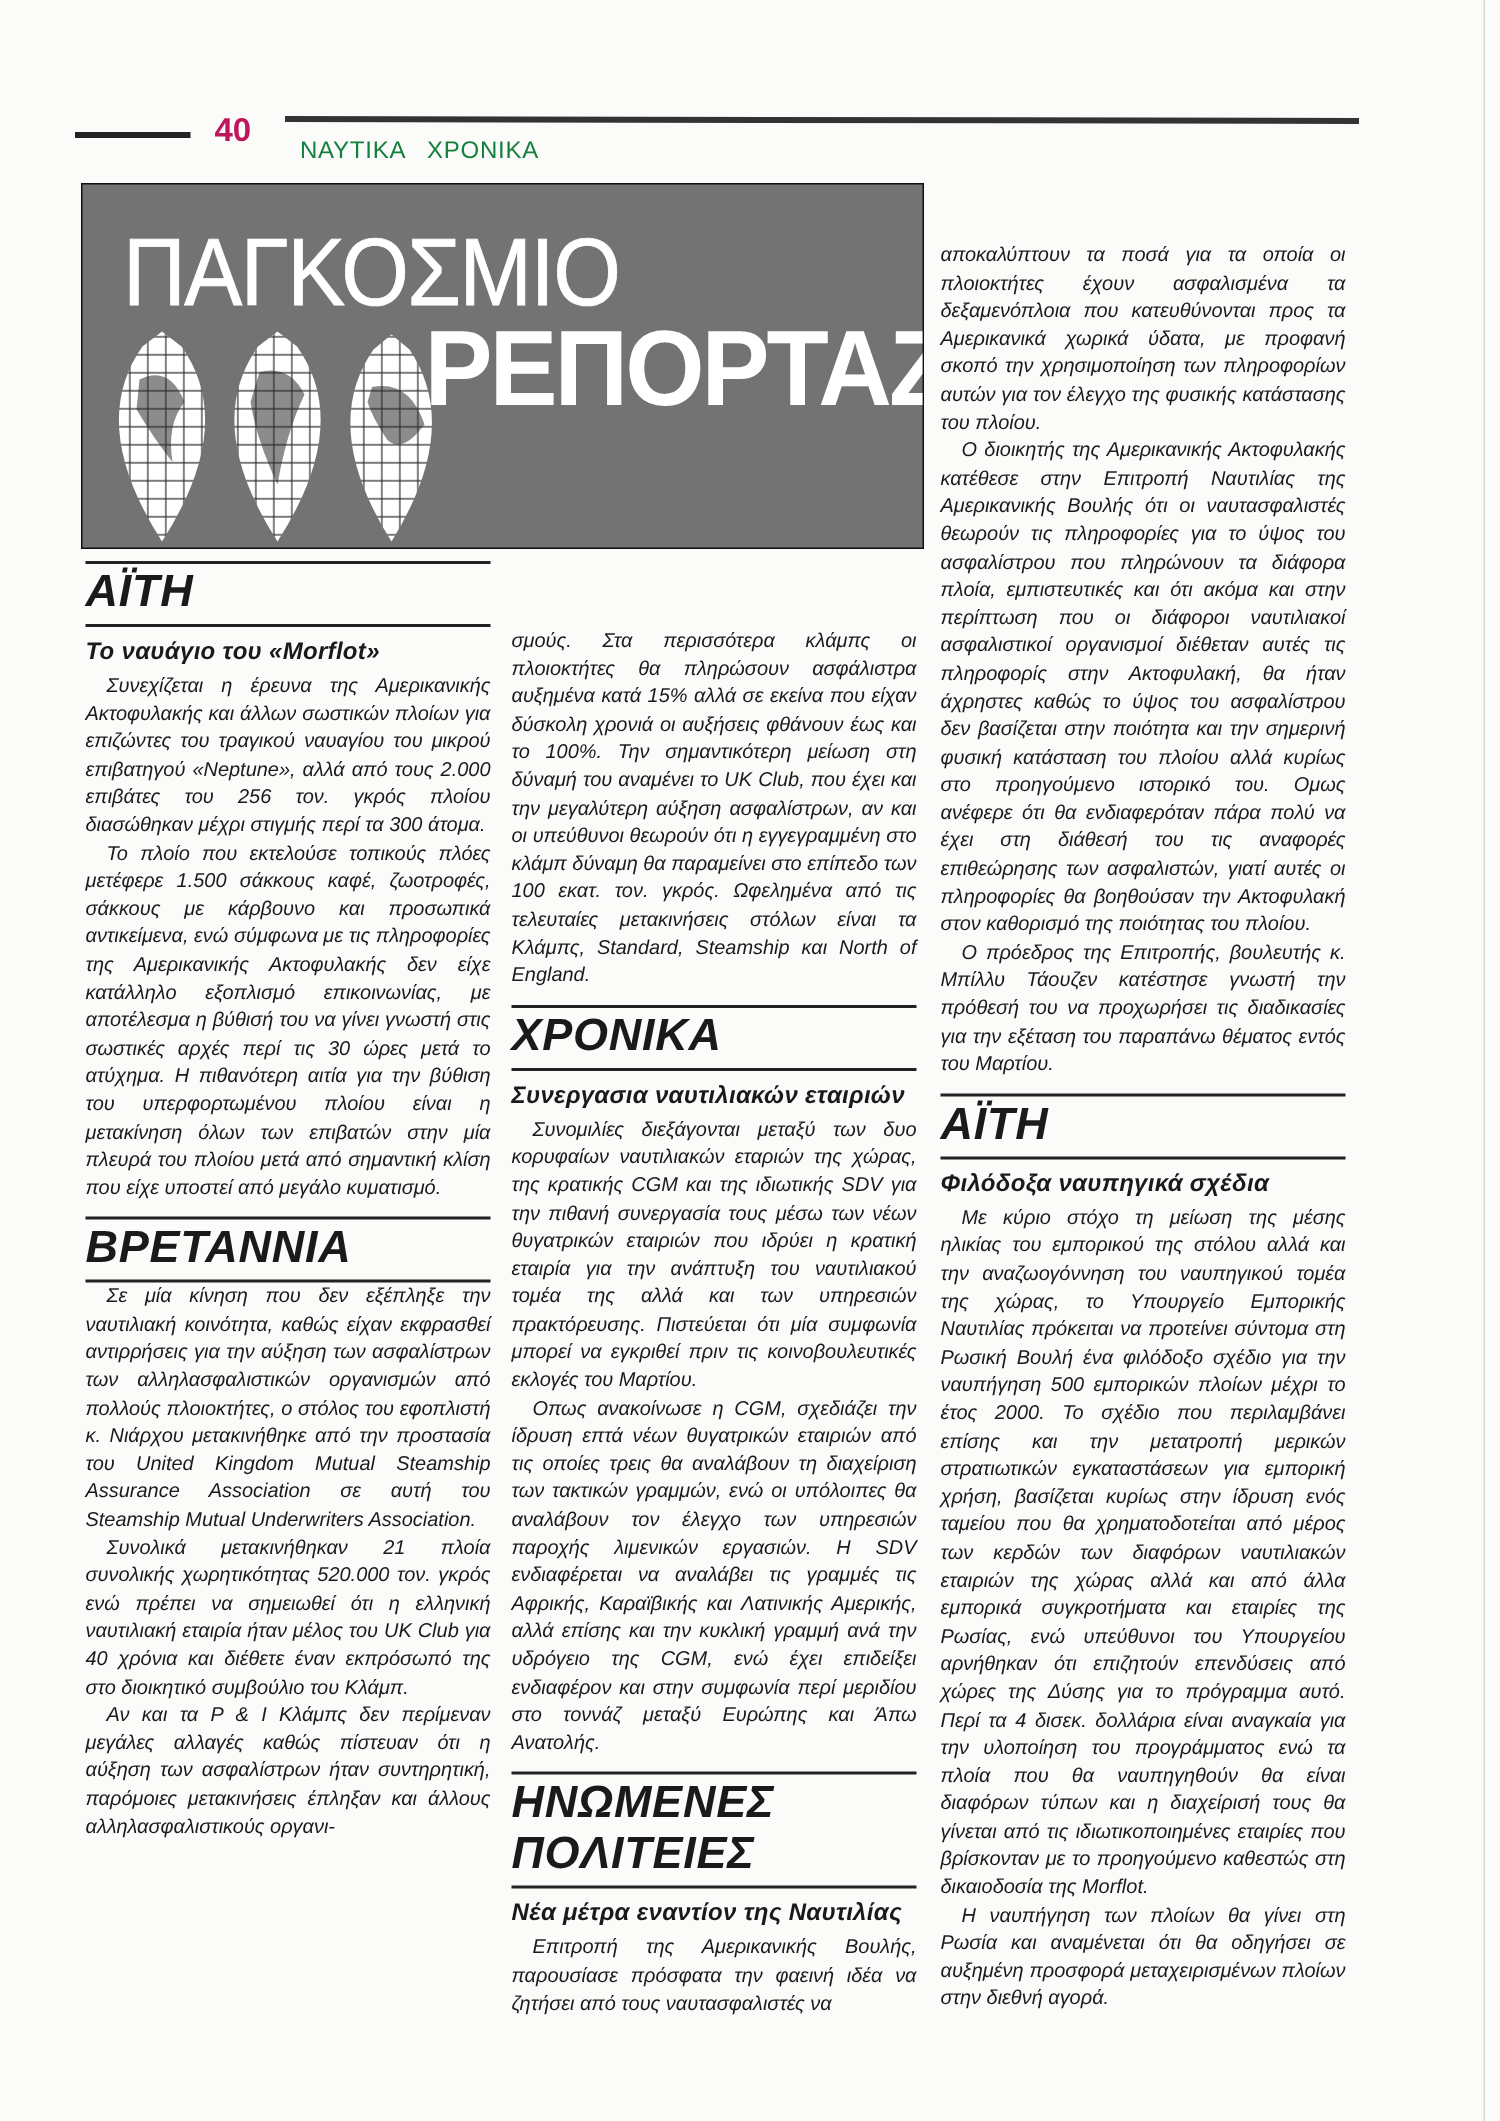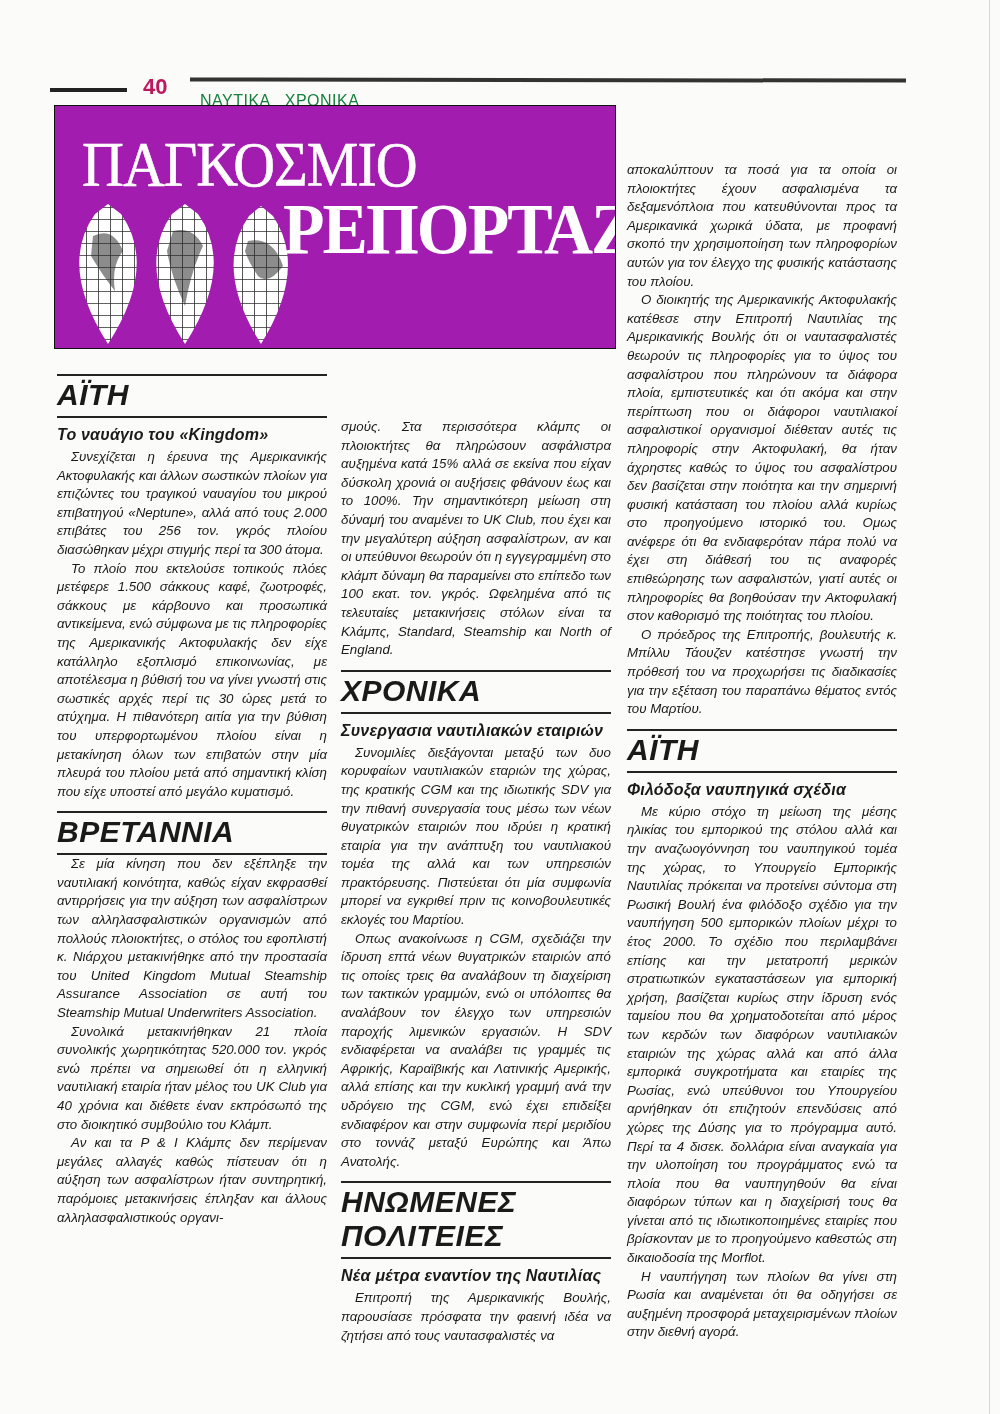--- a/index.html
+++ b/index.html
@@ -6,21 +6,21 @@
   body {
     width: 1000px; height: 1414px; background: #fbfbf9; position: relative; overflow: hidden;
     font-family: "Liberation Sans", sans-serif; color: #1a1a1a;
   }
   .page-edge { position: absolute; right: 10px; top: 0; width: 1px; height: 1414px; background: #d8d8d4; }
   .hdr-line-left { position: absolute; left: 50px; top: 88px; width: 77px; height: 4px; background: #222; }
   .hdr-line-right { position: absolute; left: 190px; top: 78px; width: 716px; height: 4px; background: #333; transform: rotate(0.1deg); }
   .page-number { position: absolute; left: 143px; top: 74px; font-size: 22px; font-weight: bold; color: #be185d; }
   .magazine-name { position: absolute; left: 200px; top: 92px; font-size: 16px; letter-spacing: 0.5px; color: #15803d; }
 
-  .banner { position: absolute; left: 54px; top: 105px; width: 560px; height: 242px; background: #a21caf; border: 1px solid #111; overflow: hidden; font-family: Liberation Serif, serif; }
+  .banner { position: absolute; left: 54px; top: 122px; width: 560px; height: 242px; background: #737373; border: 1px solid #111; overflow: hidden; }
   .banner-title-1 { position: absolute; left: 27px; top: 22px; font-size: 58px; color: #fff; letter-spacing: -1px; font-weight: normal; transform: scaleY(1.1); transform-origin: top left; -webkit-text-stroke: 0.5px #fff; }
   .banner-title-2 { position: absolute; left: 228px; top: 82px; font-size: 68px; color: #fff; font-weight: bold; letter-spacing: -2px; transform: scaleY(1.05); transform-origin: top left; }
   .globes { position: absolute; left: 8px; top: 90px; width: 240px; height: 150px; }
 
   .col { position: absolute; width: 270px; }
   .col1 { left: 57px; top: 374px; }
   .col2 { left: 341px; top: 370px; }
   .col3 { left: 627px; top: 113px; }
 
   .rule { height: 2px; background: #222; margin: 0; }
@@ -56,21 +56,21 @@
     <path d="M110 35 Q130 30 140 50 Q128 75 122 110 Q108 80 104 55 Z" fill="#2e2e2e" opacity="0.55"></path>
     <path d="M185 45 Q210 40 220 70 Q205 90 195 80 Q185 65 182 55 Z" fill="#2e2e2e" opacity="0.55"></path>
   </svg>
   <div class="banner-title-2">ΡΕΠΟΡΤΑΖ</div>
 </div>
 
 <div class="col col1">
   <div class="rule"></div>
   <div class="section-title">ΑΪΤΗ</div>
   <div class="rule"></div>
-  <div class="article-title">Το ναυάγιο του «Kingdom»</div>
+  <div class="article-title">Το ναυάγιο του «Morflot»</div>
   <p class="p">Συνεχίζεται η έρευνα της Αμερικανικής Ακτοφυλακής και άλλων σωστικών πλοίων για επιζώντες του τραγικού ναυαγίου του μικρού επιβατηγού «Neptune», αλλά από τους 2.000 επιβάτες του 256 τον. γκρός πλοίου διασώθηκαν μέχρι στιγμής περί τα 300 άτομα.</p>
   <p class="p">Το πλοίο που εκτελούσε τοπικούς πλόες μετέφερε 1.500 σάκκους καφέ, ζωοτροφές, σάκκους με κάρβουνο και προσωπικά αντικείμενα, ενώ σύμφωνα με τις πληροφορίες της Αμερικανικής Ακτοφυλακής δεν είχε κατάλληλο εξοπλισμό επικοινωνίας, με αποτέλεσμα η βύθισή του να γίνει γνωστή στις σωστικές αρχές περί τις 30 ώρες μετά το ατύχημα. Η πιθανότερη αιτία για την βύθιση του υπερφορτωμένου πλοίου είναι η μετακίνηση όλων των επιβατών στην μία πλευρά του πλοίου μετά από σημαντική κλίση που είχε υποστεί από μεγάλο κυματισμό.</p>
   <div class="gap"></div>
   <div class="rule"></div>
   <div class="section-title">ΒΡΕΤΑΝΝΙΑ</div>
   <div class="rule"></div>
   <p class="p">Σε μία κίνηση που δεν εξέπληξε την ναυτιλιακή κοινότητα, καθώς είχαν εκφρασθεί αντιρρήσεις για την αύξηση των ασφαλίστρων των αλληλασφαλιστικών οργανισμών από πολλούς πλοιοκτήτες, ο στόλος του εφοπλιστή κ. Νιάρχου μετακινήθηκε από την προστασία του United Kingdom Mutual Steamship Assurance Association σε αυτή του Steamship Mutual Underwriters Association.</p>
   <p class="p">Συνολικά μετακινήθηκαν 21 πλοία συνολικής χωρητικότητας 520.000 τον. γκρός ενώ πρέπει να σημειωθεί ότι η ελληνική ναυτιλιακή εταιρία ήταν μέλος του UK Club για 40 χρόνια και διέθετε έναν εκπρόσωπό της στο διοικητικό συμβούλιο του Κλάμπ.</p>
   <p class="p">Αν και τα P &amp; I Κλάμπς δεν περίμεναν μεγάλες αλλαγές καθώς πίστευαν ότι η αύξηση των ασφαλίστρων ήταν συντηρητική, παρόμοιες μετακινήσεις έπληξαν και άλλους αλληλασφαλιστικούς οργανι-</p>
 </div>

